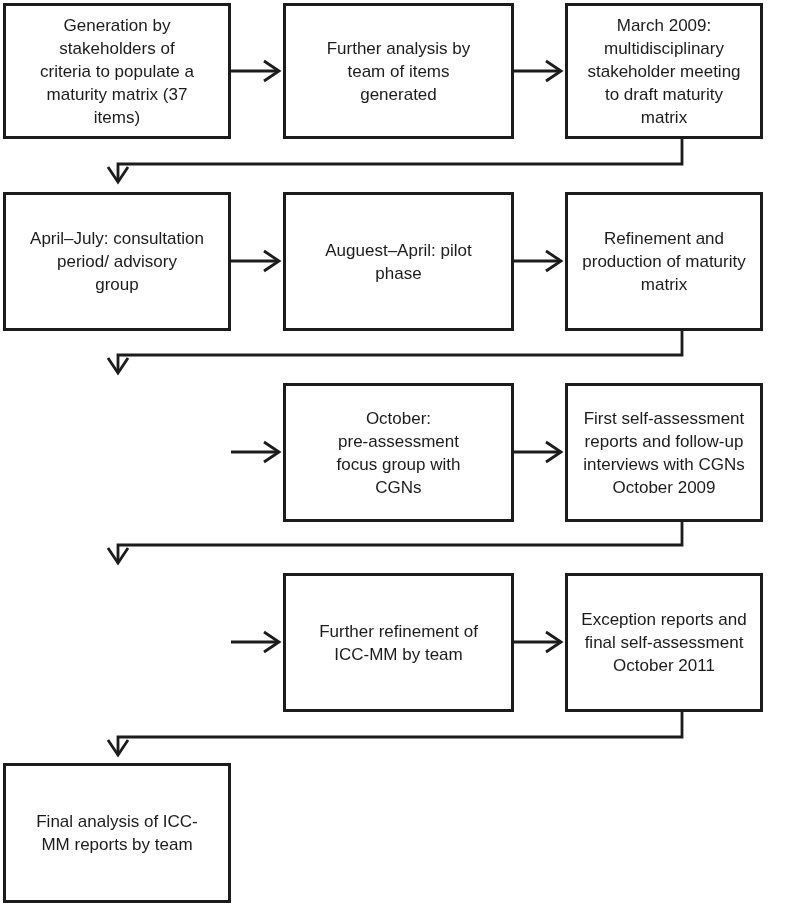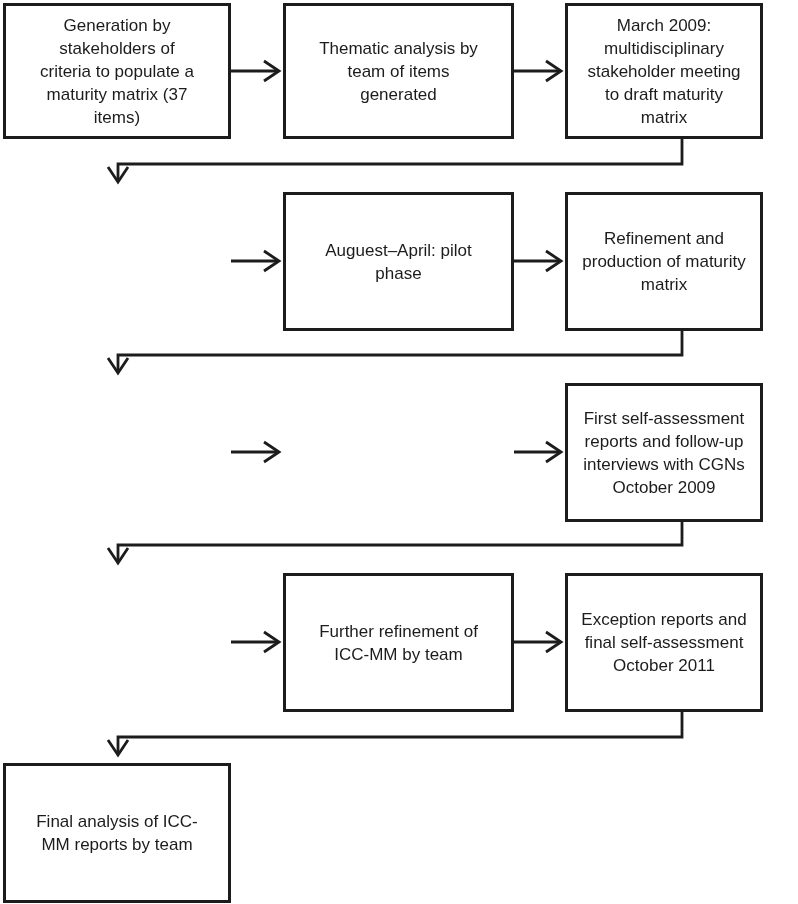--- a/index.html
+++ b/index.html
@@ -125,42 +125,53 @@
   </svg>
 
   <div class="flow-box r1 c1">
     <span class="box-label">Generation  by
 stakeholders of
 criteria to populate a
 maturity matrix (37
 items)</span>
   </div>
   <div class="flow-box r1 c2">
-    <span class="box-label">Thematic analysis by
+    <span class="box-label">Further analysis by
 team of items
 generated</span>
   </div>
   <div class="flow-box r1 c3">
     <span class="box-label">March 2009:
 multidisciplinary
 stakeholder meeting
 to draft maturity
 matrix</span>
   </div>
 
+  <div class="flow-box r2 c1">
+    <span class="box-label">April–July: consultation
+period/ advisory
+group</span>
+  </div>
   <div class="flow-box r2 c2">
     <span class="box-label">Auguest–April: pilot
 phase</span>
   </div>
   <div class="flow-box r2 c3">
     <span class="box-label">Refinement and
 production of maturity
 matrix</span>
   </div>
 
+  <div class="flow-box r3 c2">
+    <span class="box-label">October:
+pre-assessment
+focus group with
+CGNs</span>
+  </div>
   <div class="flow-box r3 c3">
     <span class="box-label">First self-assessment
 reports and follow-up
 interviews with CGNs
 October 2009</span>
   </div>
 
   <div class="flow-box r4 c2">
     <span class="box-label">Further refinement of
 ICC-MM by team</span>

